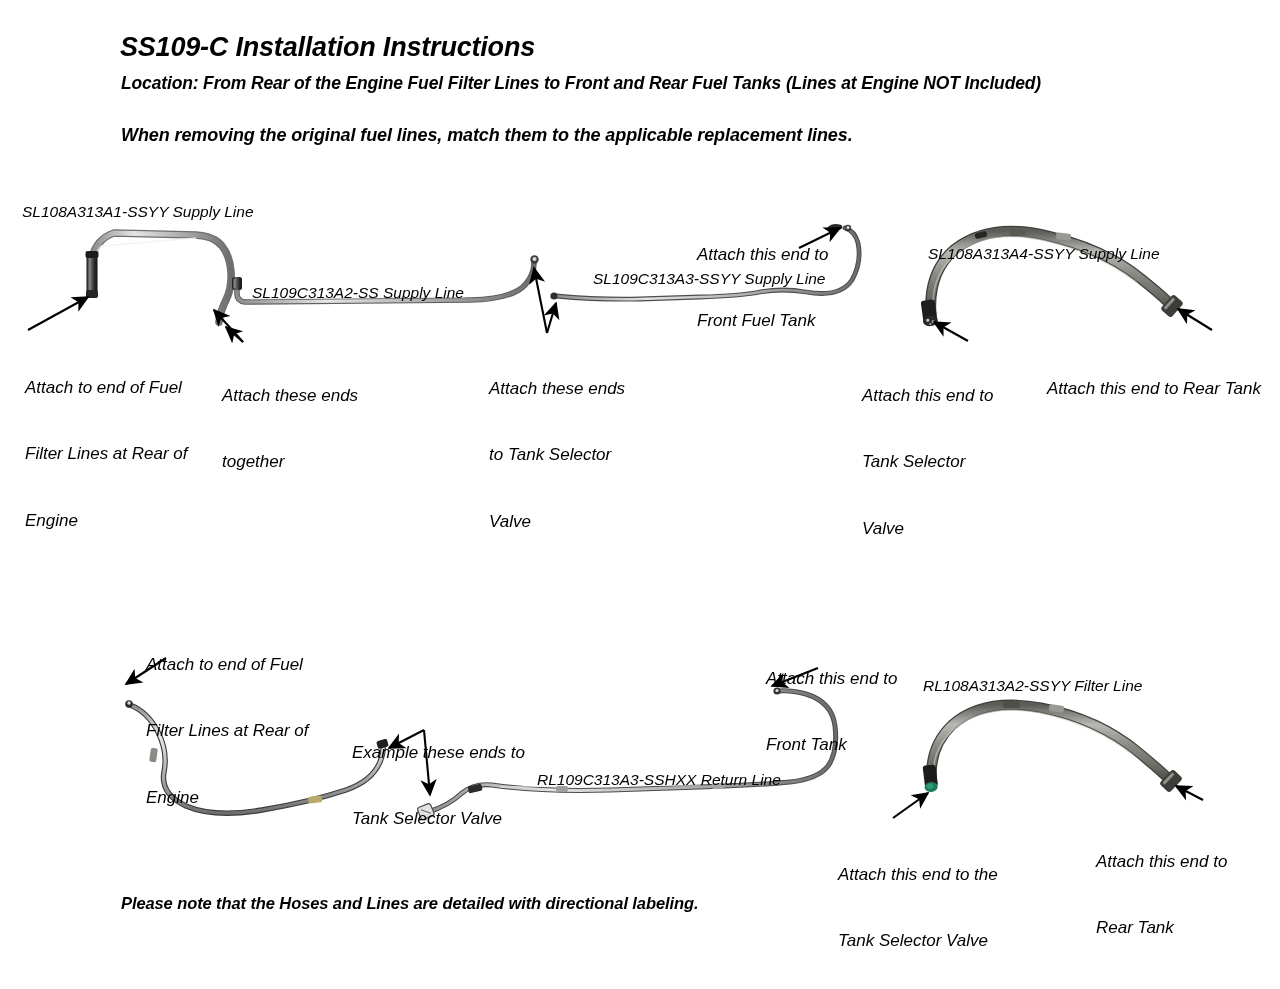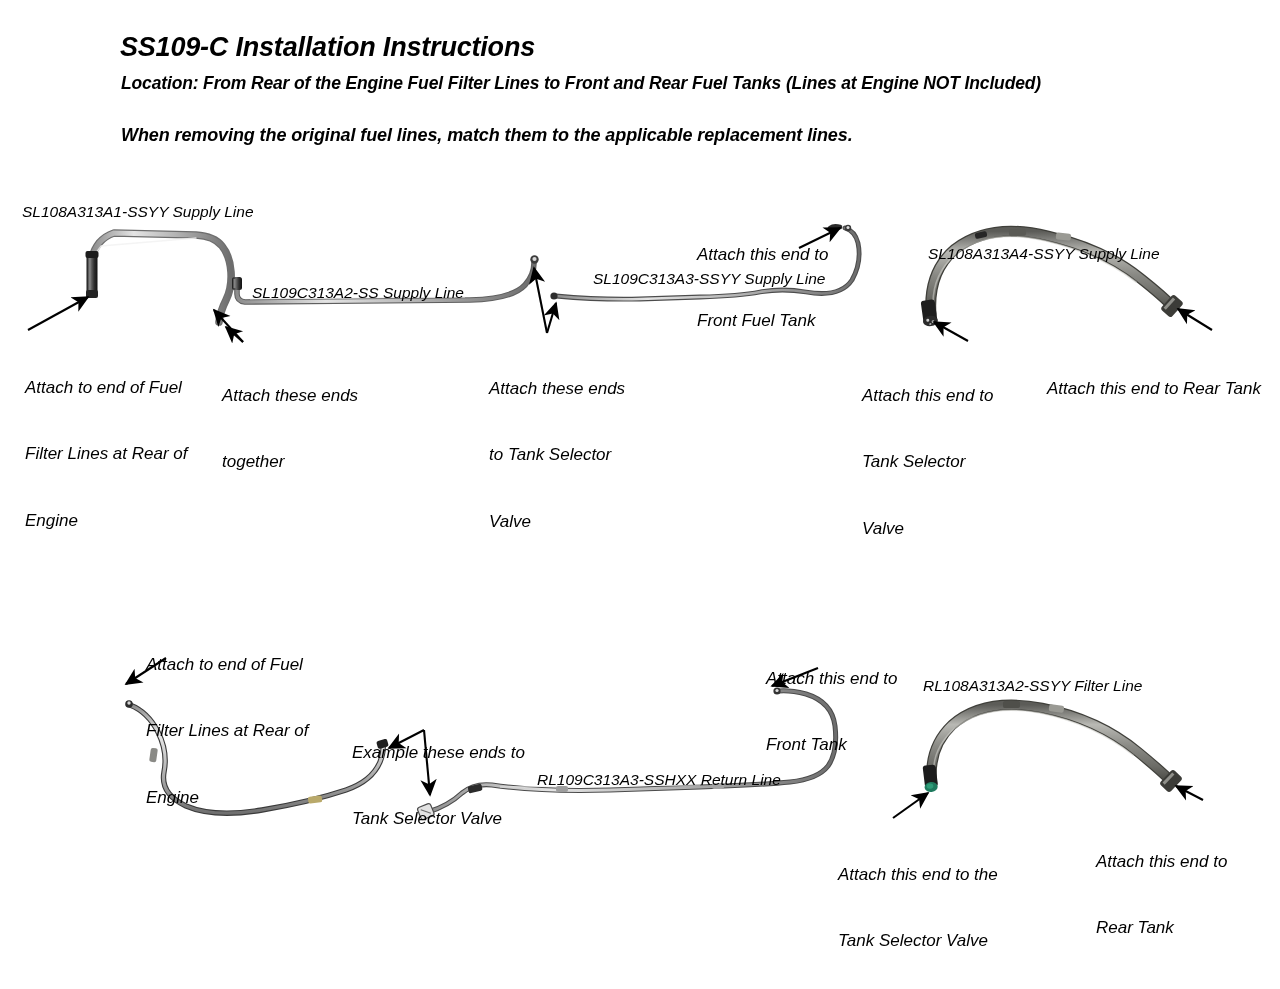--- a/index.html
+++ b/index.html
@@ -305,14 +305,15 @@
   </div>
 
   <div class="txt callout" style="left:1096px; top:807px;">
     <div>Attach this end to</div>
     <div>Rear Tank</div>
   </div>
 
   <div class="txt partlabel" style="left:489px; top:770px;margin-left:48px;">RL109C313A3-SSHXX Return Line</div>
   <div class="txt partlabel" style="left:923px; top:676px;">RL108A313A2-SSYY Filter Line</div>
 
+  <div class="txt footer" style="left:121px; top:893px;">Please note that the Hoses and Lines are detailed with directional labeling.</div>
 
 </div>
 
 </body></html>

